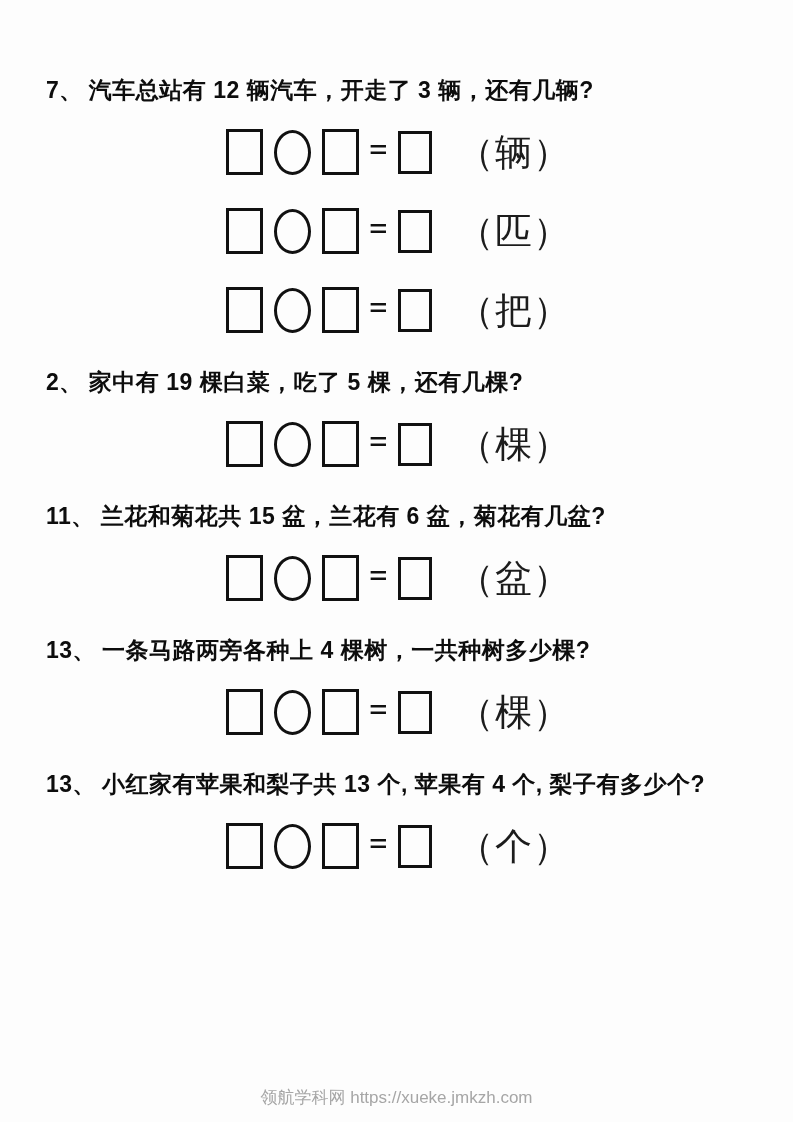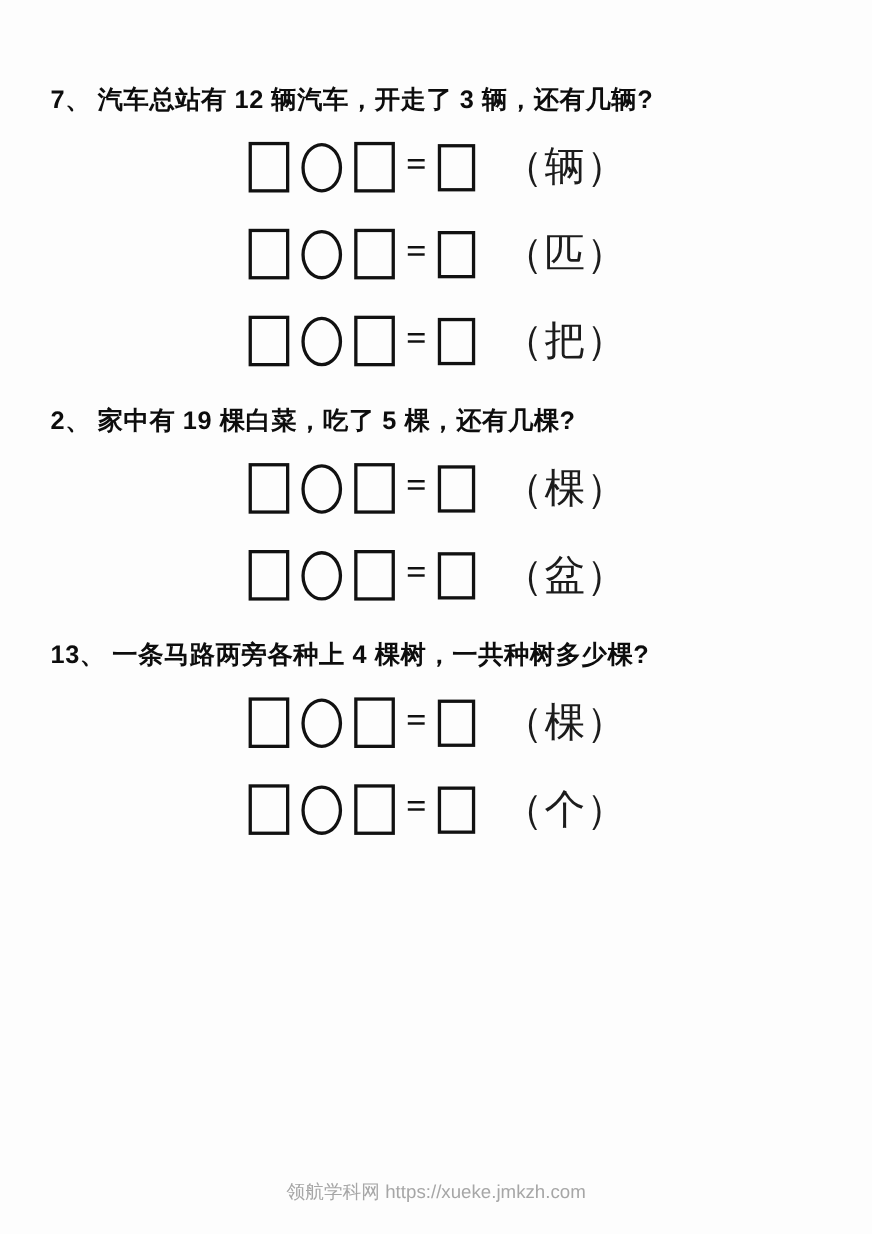--- a/index.html
+++ b/index.html
@@ -77,21 +77,21 @@
     font-weight: normal;
     color: #1c1c1c;
     line-height: 1;
     margin-left: 14px;
     letter-spacing: 1px;
     white-space: nowrap;
   }
   .watermark {
     position: absolute;
     left: 0;
-    bottom: 27px;
+    bottom: 13px;
     width: 100%;
     text-align: center;
     font-size: 17px;
     color: #a6a6a6;
     font-family: "Liberation Sans", sans-serif;
   }
 </style>
 </head>
 <body>
 
@@ -138,20 +138,21 @@
         <span class="sq"></span>
         <span class="circ"></span>
         <span class="sq"></span>
         <span class="equals">=</span>
         <span class="sq sq-result"></span>
         <span class="unit">（棵）</span>
       </div>
     </div>
 
     <div class="problem">
+      <div class="problem-text"><span class="problem-number">11、</span><span>兰花和菊花共 15 盆，兰花有 6 盆，菊花有几盆?</span></div>
       <div class="equation">
         <span class="sq"></span>
         <span class="circ"></span>
         <span class="sq"></span>
         <span class="equals">=</span>
         <span class="sq sq-result"></span>
         <span class="unit">（盆）</span>
       </div>
     </div>
 
@@ -161,20 +162,21 @@
         <span class="sq"></span>
         <span class="circ"></span>
         <span class="sq"></span>
         <span class="equals">=</span>
         <span class="sq sq-result"></span>
         <span class="unit">（棵）</span>
       </div>
     </div>
 
     <div class="problem">
+      <div class="problem-text"><span class="problem-number">13、</span><span>小红家有苹果和梨子共 13 个, 苹果有 4 个, 梨子有多少个?</span></div>
       <div class="equation">
         <span class="sq"></span>
         <span class="circ"></span>
         <span class="sq"></span>
         <span class="equals">=</span>
         <span class="sq sq-result"></span>
         <span class="unit">（个）</span>
       </div>
     </div>
 

